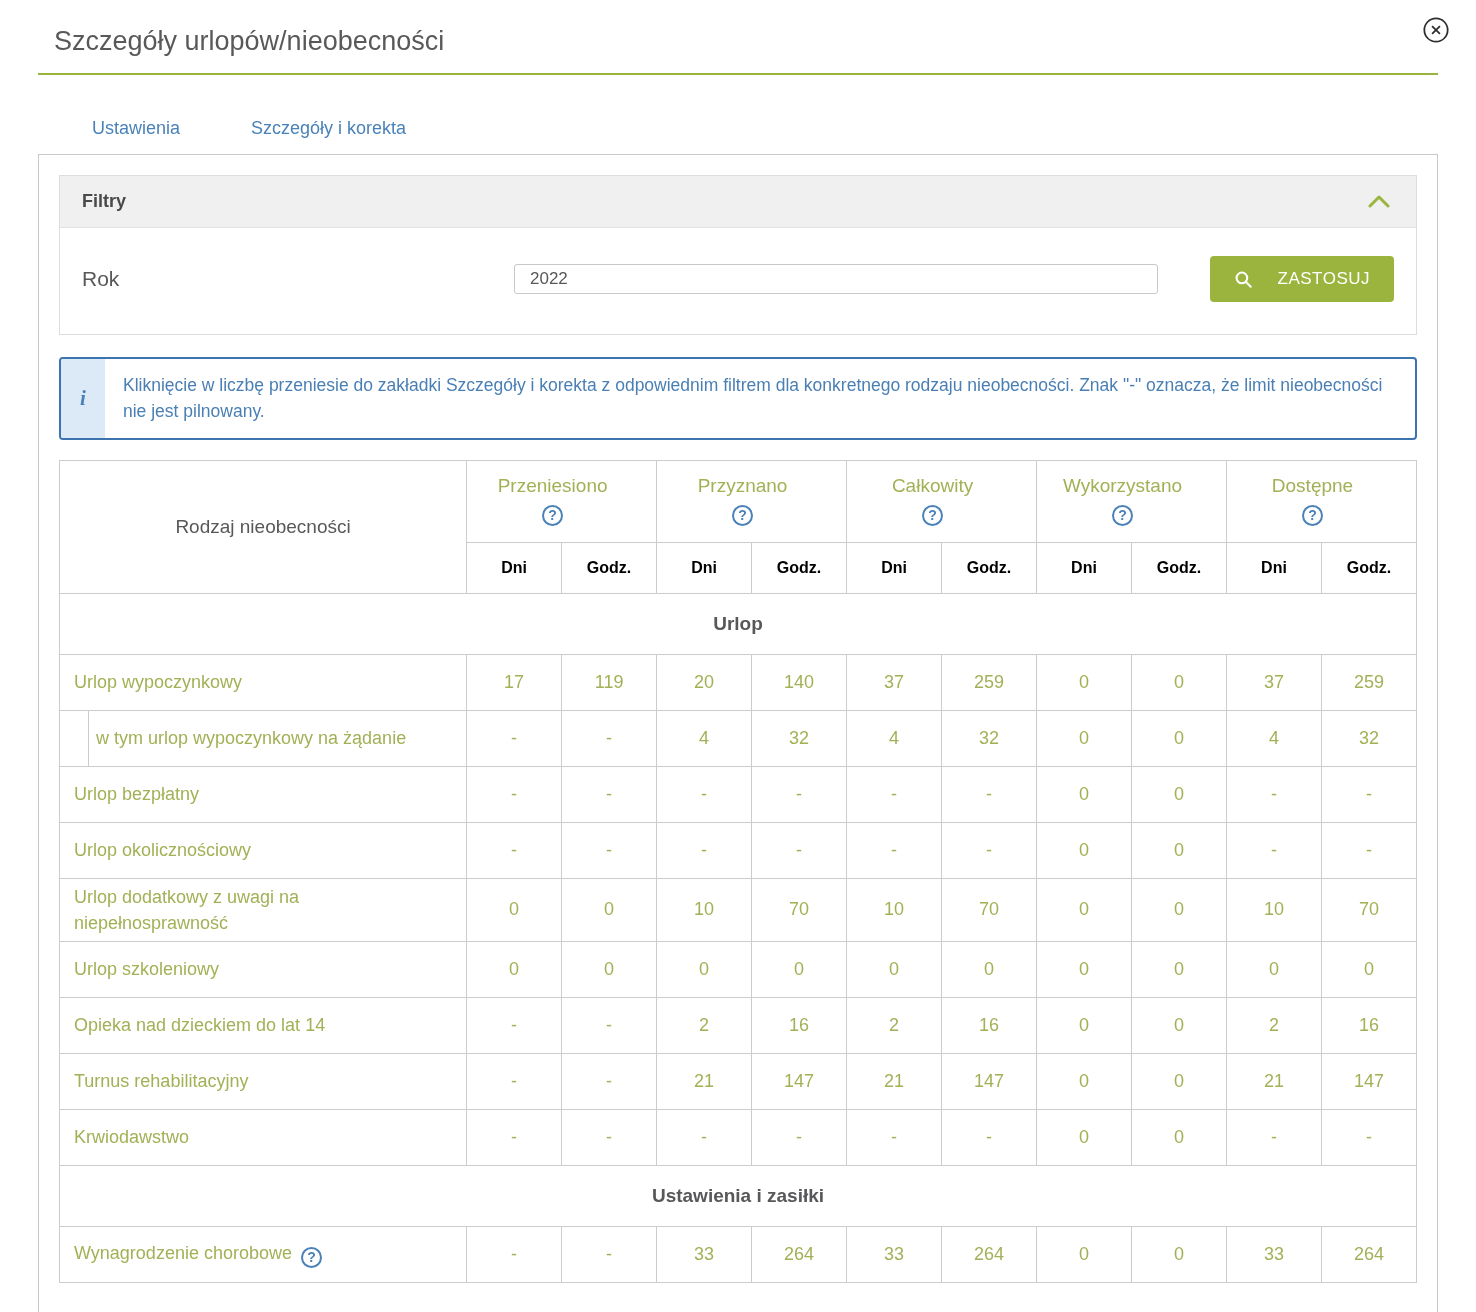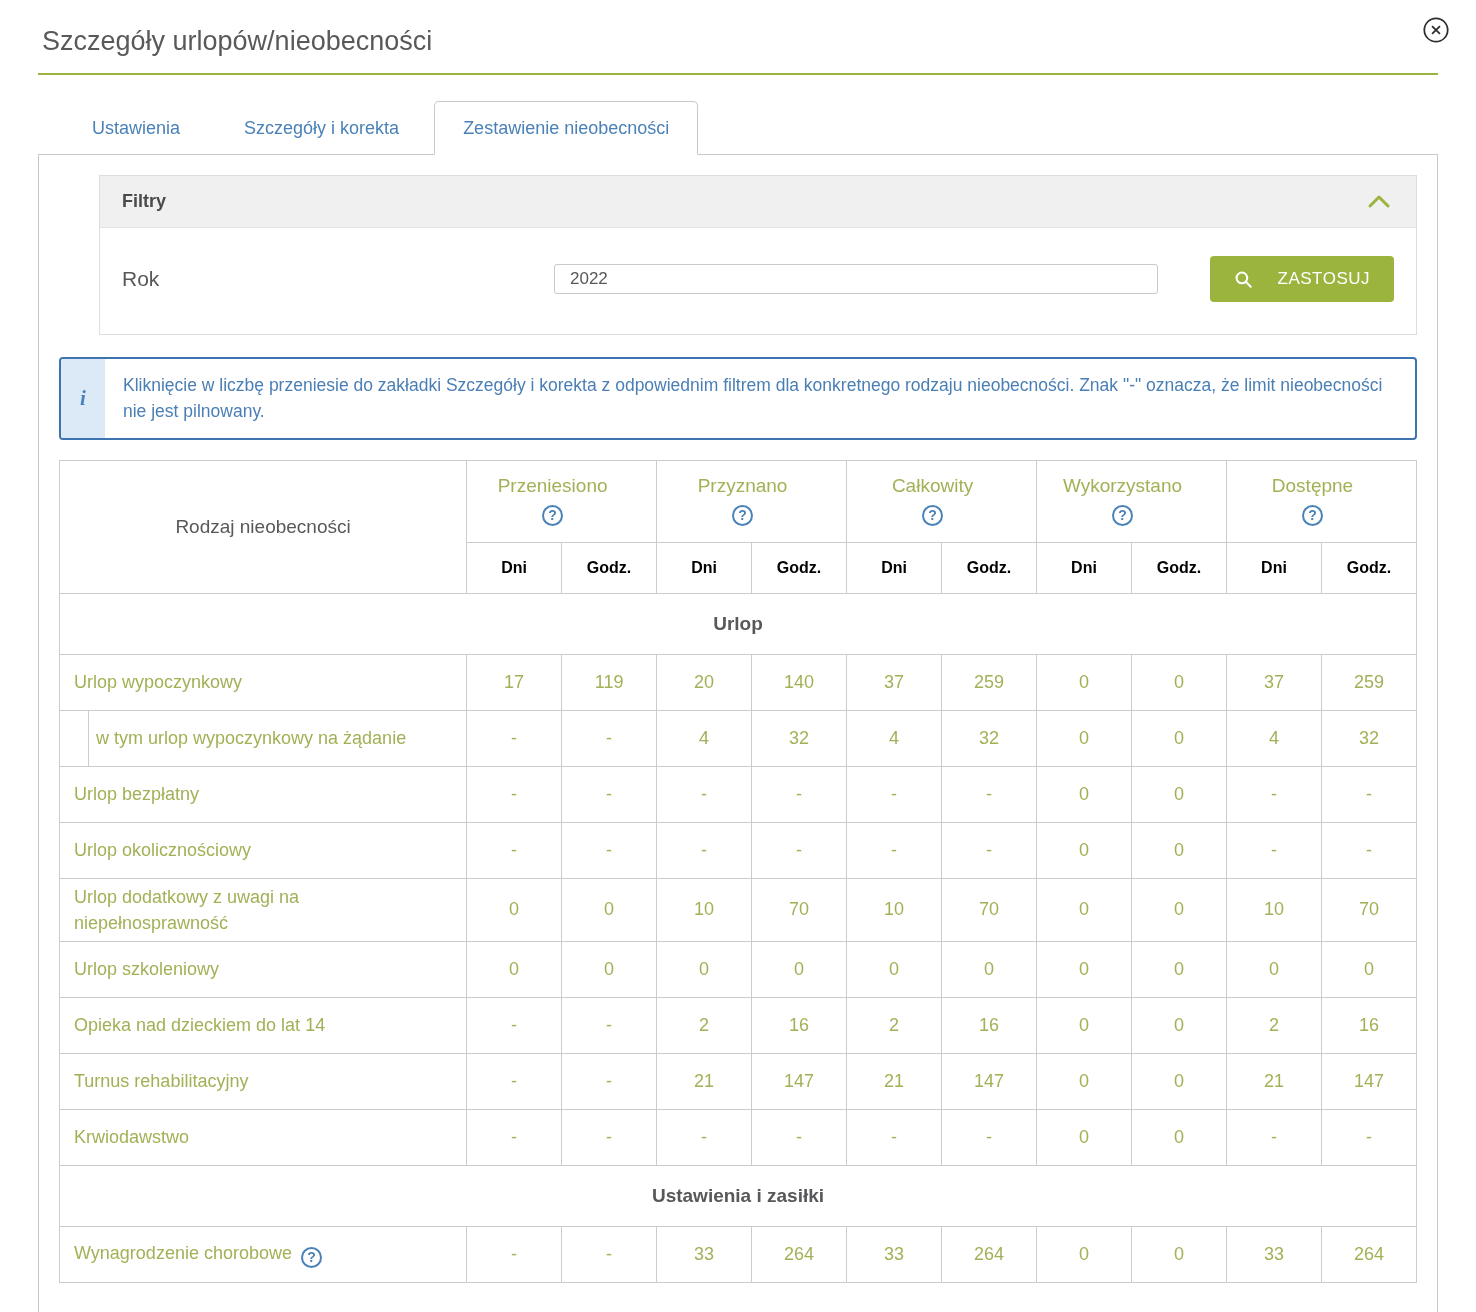--- a/index.html
+++ b/index.html
@@ -1,34 +1,34 @@
 <!DOCTYPE html>
 <html><head>
 <meta charset="utf-8">
 <style>
   * { box-sizing: border-box; margin: 0; padding: 0; }
   html, body { width: 1476px; height: 1312px; overflow: hidden; background: #fff; }
   body { font-family: "Liberation Sans", sans-serif; color: #58585a; }
 
   .page { position: relative; padding: 16px 38px 0 38px; }
 
-  h1.page-title { font-size: 27px; font-weight: 400; color: #595959; margin: 10px 0 16px 4px; }
+  h1.page-title { font-size: 27px; font-weight: 400; color: #595959; margin: 10px 0 16px 16px; }
   .title-rule { height: 2px; background: #9bb43e; }
 
   .close-btn { position: absolute; top: 16px; right: 26px; cursor: pointer; line-height: 0; }
 
-  .tabs { display: flex; gap: 6px; margin: 26px 0 0 25px; margin-bottom: -1px; position: relative; z-index: 3; }
+  .tabs { display: flex; gap: 13px; margin: 26px 0 0 25px; margin-bottom: -1px; position: relative; z-index: 3; }
   .tab { padding: 16px 28px 15px 28px; font-size: 18px; color: #4a82b8; cursor: pointer;
          border: 1px solid transparent; background: transparent; font-family: inherit; }
   .tab.active { background: #fff; border: 1px solid #c9c9c9; border-bottom: 1px solid #fff;
                 border-radius: 5px 5px 0 0; position: relative; z-index: 5; }
 
   .content { border: 1px solid #c9c9c9; padding: 20px; position: relative; z-index: 1; min-height: 1160px; }
 
-  .filters-panel { border: 1px solid #ddd; margin-left: 40px; }
+  .filters-panel { border: 1px solid #ddd; }
   .filters-header { display: flex; justify-content: space-between; align-items: center;
                     background: #f0f0f0; padding: 15px 22px; border-bottom: 1px solid #e2e2e2; }
   .filters-title { font-size: 18px; font-weight: 700; color: #4a4a4a; }
   .chevron { cursor: pointer; line-height: 0; padding: 4px; }
 
   .filters-body { display: flex; align-items: center; padding: 28px 22px 32px 22px; }
   .filter-label { width: 432px; flex-shrink: 0; font-size: 21px; color: #58585a; }
   .year-input { flex: 1; height: 30px; border: 1px solid #c9c9c9; border-radius: 3px;
                 padding: 0 15px; font-size: 17px; color: #58585a; font-family: inherit; outline: none; }
   .apply-btn { margin-left: 52px; height: 46px; padding: 0 24px; background: #9bb43e; color: #fff;
@@ -77,21 +77,20 @@
       <line x1="15.4" y1="8.6" x2="8.6" y2="15.4" stroke="#2e2e2e" stroke-width="1.5"></line>
     </svg>
   </span>
 
   <h1 class="page-title" data-interactable="false">Szczegóły urlopów/nieobecności</h1>
   <div class="title-rule" data-interactable="false"></div>
 
   <div class="tabs" data-interactable="false">
     <button class="tab" data-interactable="true">Ustawienia</button>
     <button class="tab" data-interactable="true">Szczegóły i korekta</button>
-    <button class="tab active" data-interactable="true">Zestawienie nieobecności</button>
   </div>
 
   <div class="content" data-interactable="false">
 
     <div class="filters-panel" data-interactable="false">
       <div class="filters-header" data-interactable="true">
         <span class="filters-title" data-interactable="false">Filtry</span>
         <span class="chevron" data-interactable="true">
           <svg width="22" height="13" viewBox="0 0 22 13">
             <polyline points="2,11 11,2 20,11" fill="none" stroke="#9bb43e" stroke-width="3" stroke-linecap="round" stroke-linejoin="round"></polyline>

